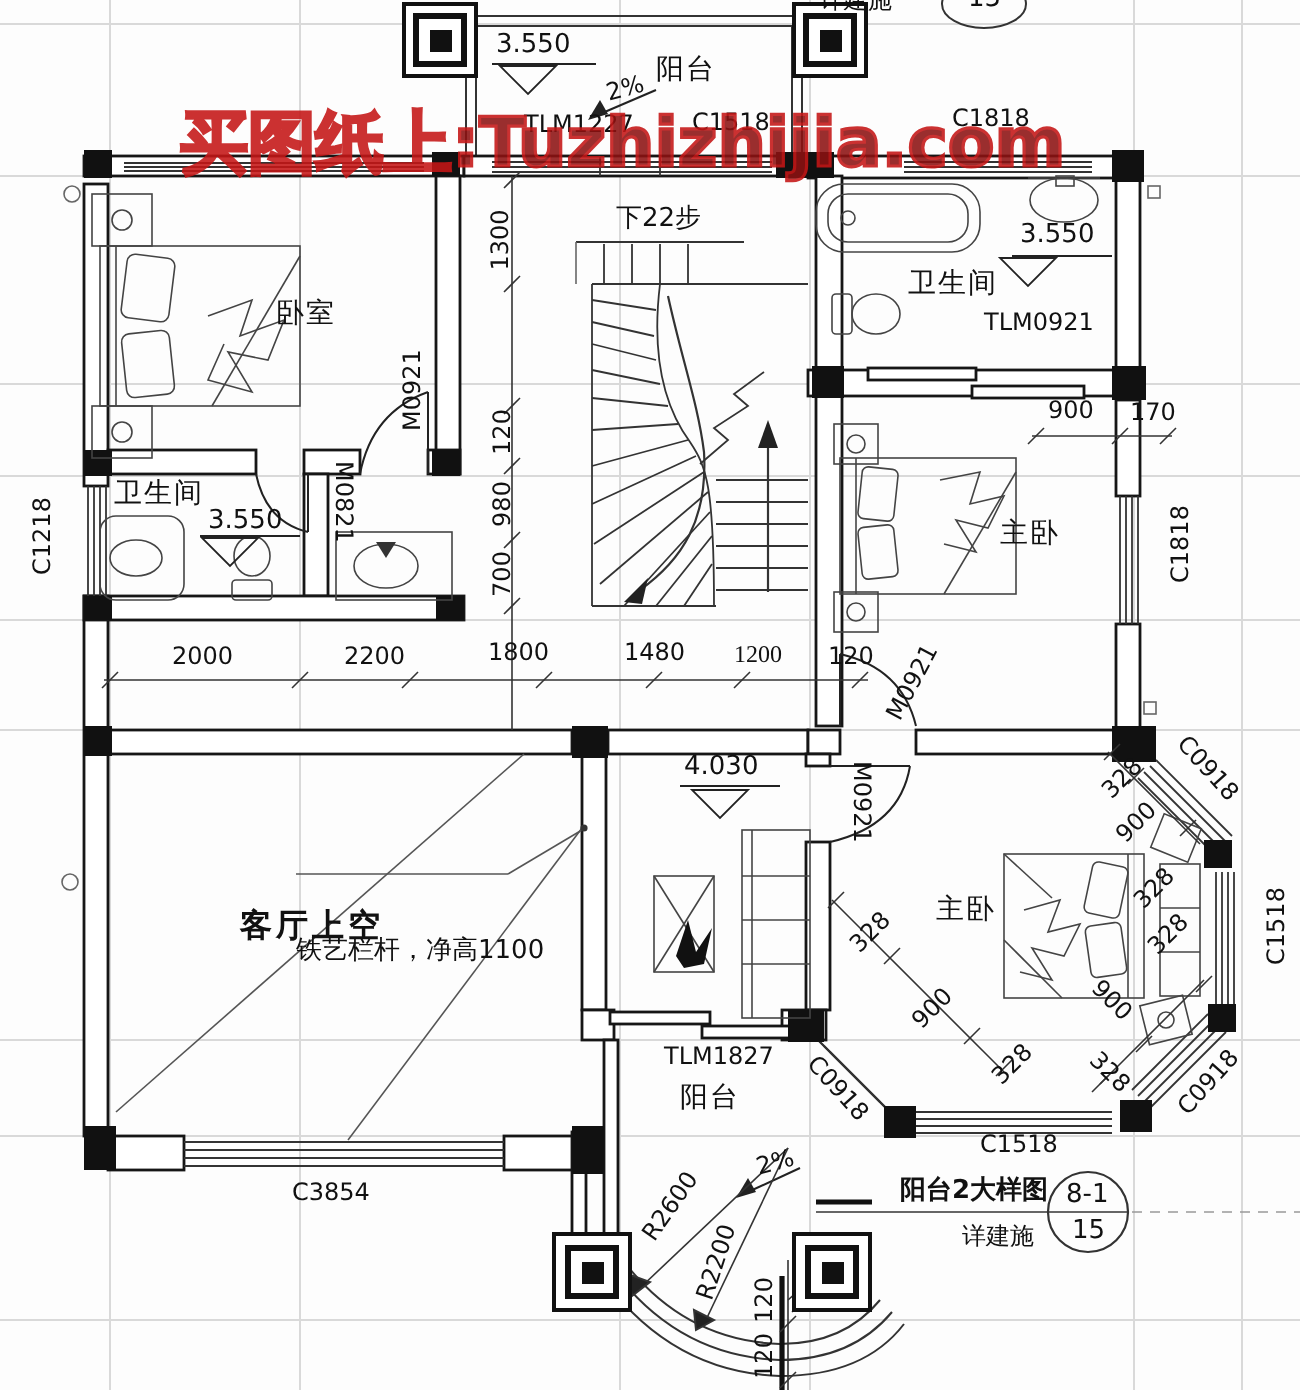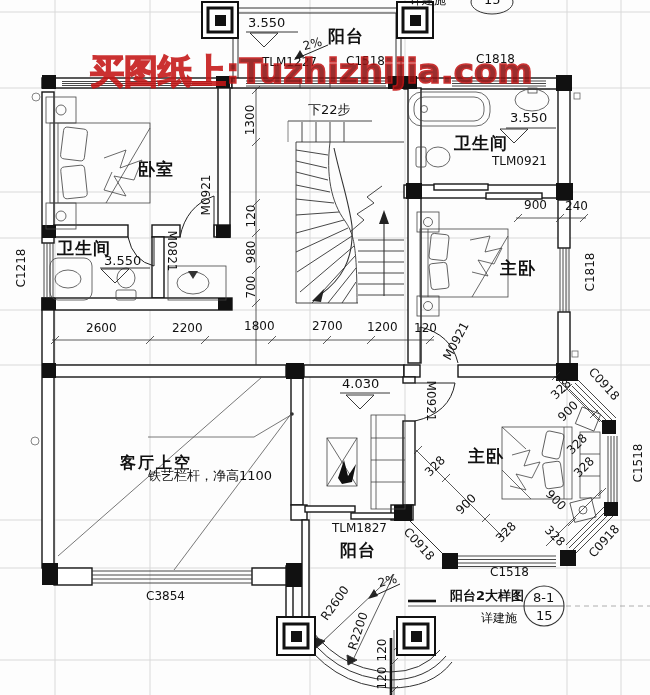--- a/index.html
+++ b/index.html
@@ -3,21 +3,21 @@
 <meta charset="utf-8">
 <style>
   html,body{margin:0;padding:0;background:#fff;}
   .stage{position:relative;width:650px;height:695px;overflow:hidden;background:#fdfdfd;
          font-family:"DejaVu Sans","Liberation Sans",sans-serif;color:#111;}
   .stage svg{position:absolute;left:0;top:0;}
   .lbl{position:absolute;white-space:nowrap;line-height:1;}
   .t  {font-size:12px;}
   .ts {font-size:13px;margin-top:48px;}
   .tc {font-size:13px;}
-  .tb {font-size:17px;font-weight:700;letter-spacing:1px;}
+  .tb {font-size:14px;font-weight:400;letter-spacing:1px;}
   .tbx{font-size:16px;font-weight:700;letter-spacing:2px;}
   .r90 {transform:translate(-50%,-50%) rotate(-90deg);}
   .r90p{transform:translate(-50%,-50%) rotate(90deg);}
   .r45 {transform:translate(-50%,-50%) rotate(45deg);}
   .r45n{transform:translate(-50%,-50%) rotate(-45deg);}
   .r62n{transform:translate(-50%,-50%) rotate(-62deg);}
   .r48 {transform:translate(-50%,-50%) rotate(48deg);}
   .r48n{transform:translate(-50%,-50%) rotate(-48deg);}
   .r55n{transform:translate(-50%,-50%) rotate(-55deg);}
   .r72n{transform:translate(-50%,-50%) rotate(-72deg);}
@@ -402,43 +402,43 @@
 <span class="lbl tc" style="left:484px;top:-7px;">15</span>
 
 <span class="lbl tc" style="left:248px;top:16px;">3.550</span>
 <span class="lbl t r15n" style="left:303px;top:38px;">2%</span>
 <span class="lbl tb" style="left:328px;top:28px;">阳台</span>
 <span class="lbl t" style="left:262px;top:56px;">TLM1227</span>
 <span class="lbl t" style="left:346px;top:55px;">C1518</span>
 <span class="lbl t" style="left:476px;top:53px;">C1818</span>
 <span class="lbl tc" style="left:308px;top:103px;">下22步</span>
 
-<span class="lbl tb" style="left:138px;top:150px;margin-top:11px;">卧室</span>
+<span class="lbl tb" style="left:138px;top:150px;">卧室</span>
 <span class="lbl t r90" style="left:206px;top:195px;">M0921</span>
 
 <span class="lbl tb" style="left:454px;top:135px;">卫生间</span>
 <span class="lbl tc" style="left:510px;top:111px;">3.550</span>
 <span class="lbl t" style="left:492px;top:155px;">TLM0921</span>
 
 <span class="lbl t r90" style="left:21px;top:268px;">C1218</span>
 <span class="lbl tb" style="left:57px;top:240px;">卫生间</span>
 <span class="lbl tc" style="left:104px;top:254px;">3.550</span>
 <span class="lbl t r90p" style="left:172px;top:251px;">M0821</span>
 
 <span class="lbl tb" style="left:500px;top:260px;">主卧</span>
 <span class="lbl t" style="left:524px;top:199px;">900</span>
-<span class="lbl t" style="left:565px;top:200px;">240</span>
+<span class="lbl t" style="left:565px;top:200px;">170</span>
 <span class="lbl t r90" style="left:590px;top:272px;">C1818</span>
 <span class="lbl t r62n" style="left:456px;top:341px;">M0921</span>
 
-<span class="lbl t" style="left:86px;top:322px;">2600</span>
+<span class="lbl t" style="left:86px;top:322px;">2000</span>
 <span class="lbl t" style="left:172px;top:322px;">2200</span>
 <span class="lbl t" style="left:244px;top:320px;">1800</span>
-<span class="lbl t" style="left:312px;top:320px;">2700</span>
-<span class="lbl t" style="left:367px;top:321px;">1200</span>
+<span class="lbl t" style="left:312px;top:320px;">1480</span>
+<span class="lbl t" style="left:367px;top:321px;font-family:Liberation Serif, serif;">1200</span>
 <span class="lbl t" style="left:414px;top:322px;">120</span>
 
 <span class="lbl t r90" style="left:250px;top:120px;">1300</span>
 <span class="lbl t r90" style="left:251px;top:216px;">120</span>
 <span class="lbl t r90" style="left:251px;top:252px;">980</span>
 <span class="lbl t r90" style="left:251px;top:287px;">700</span>
 
 <span class="lbl tc" style="left:342px;top:377px;">4.030</span>
 <span class="lbl t r90p" style="left:431px;top:401px;">M0921</span>
 

